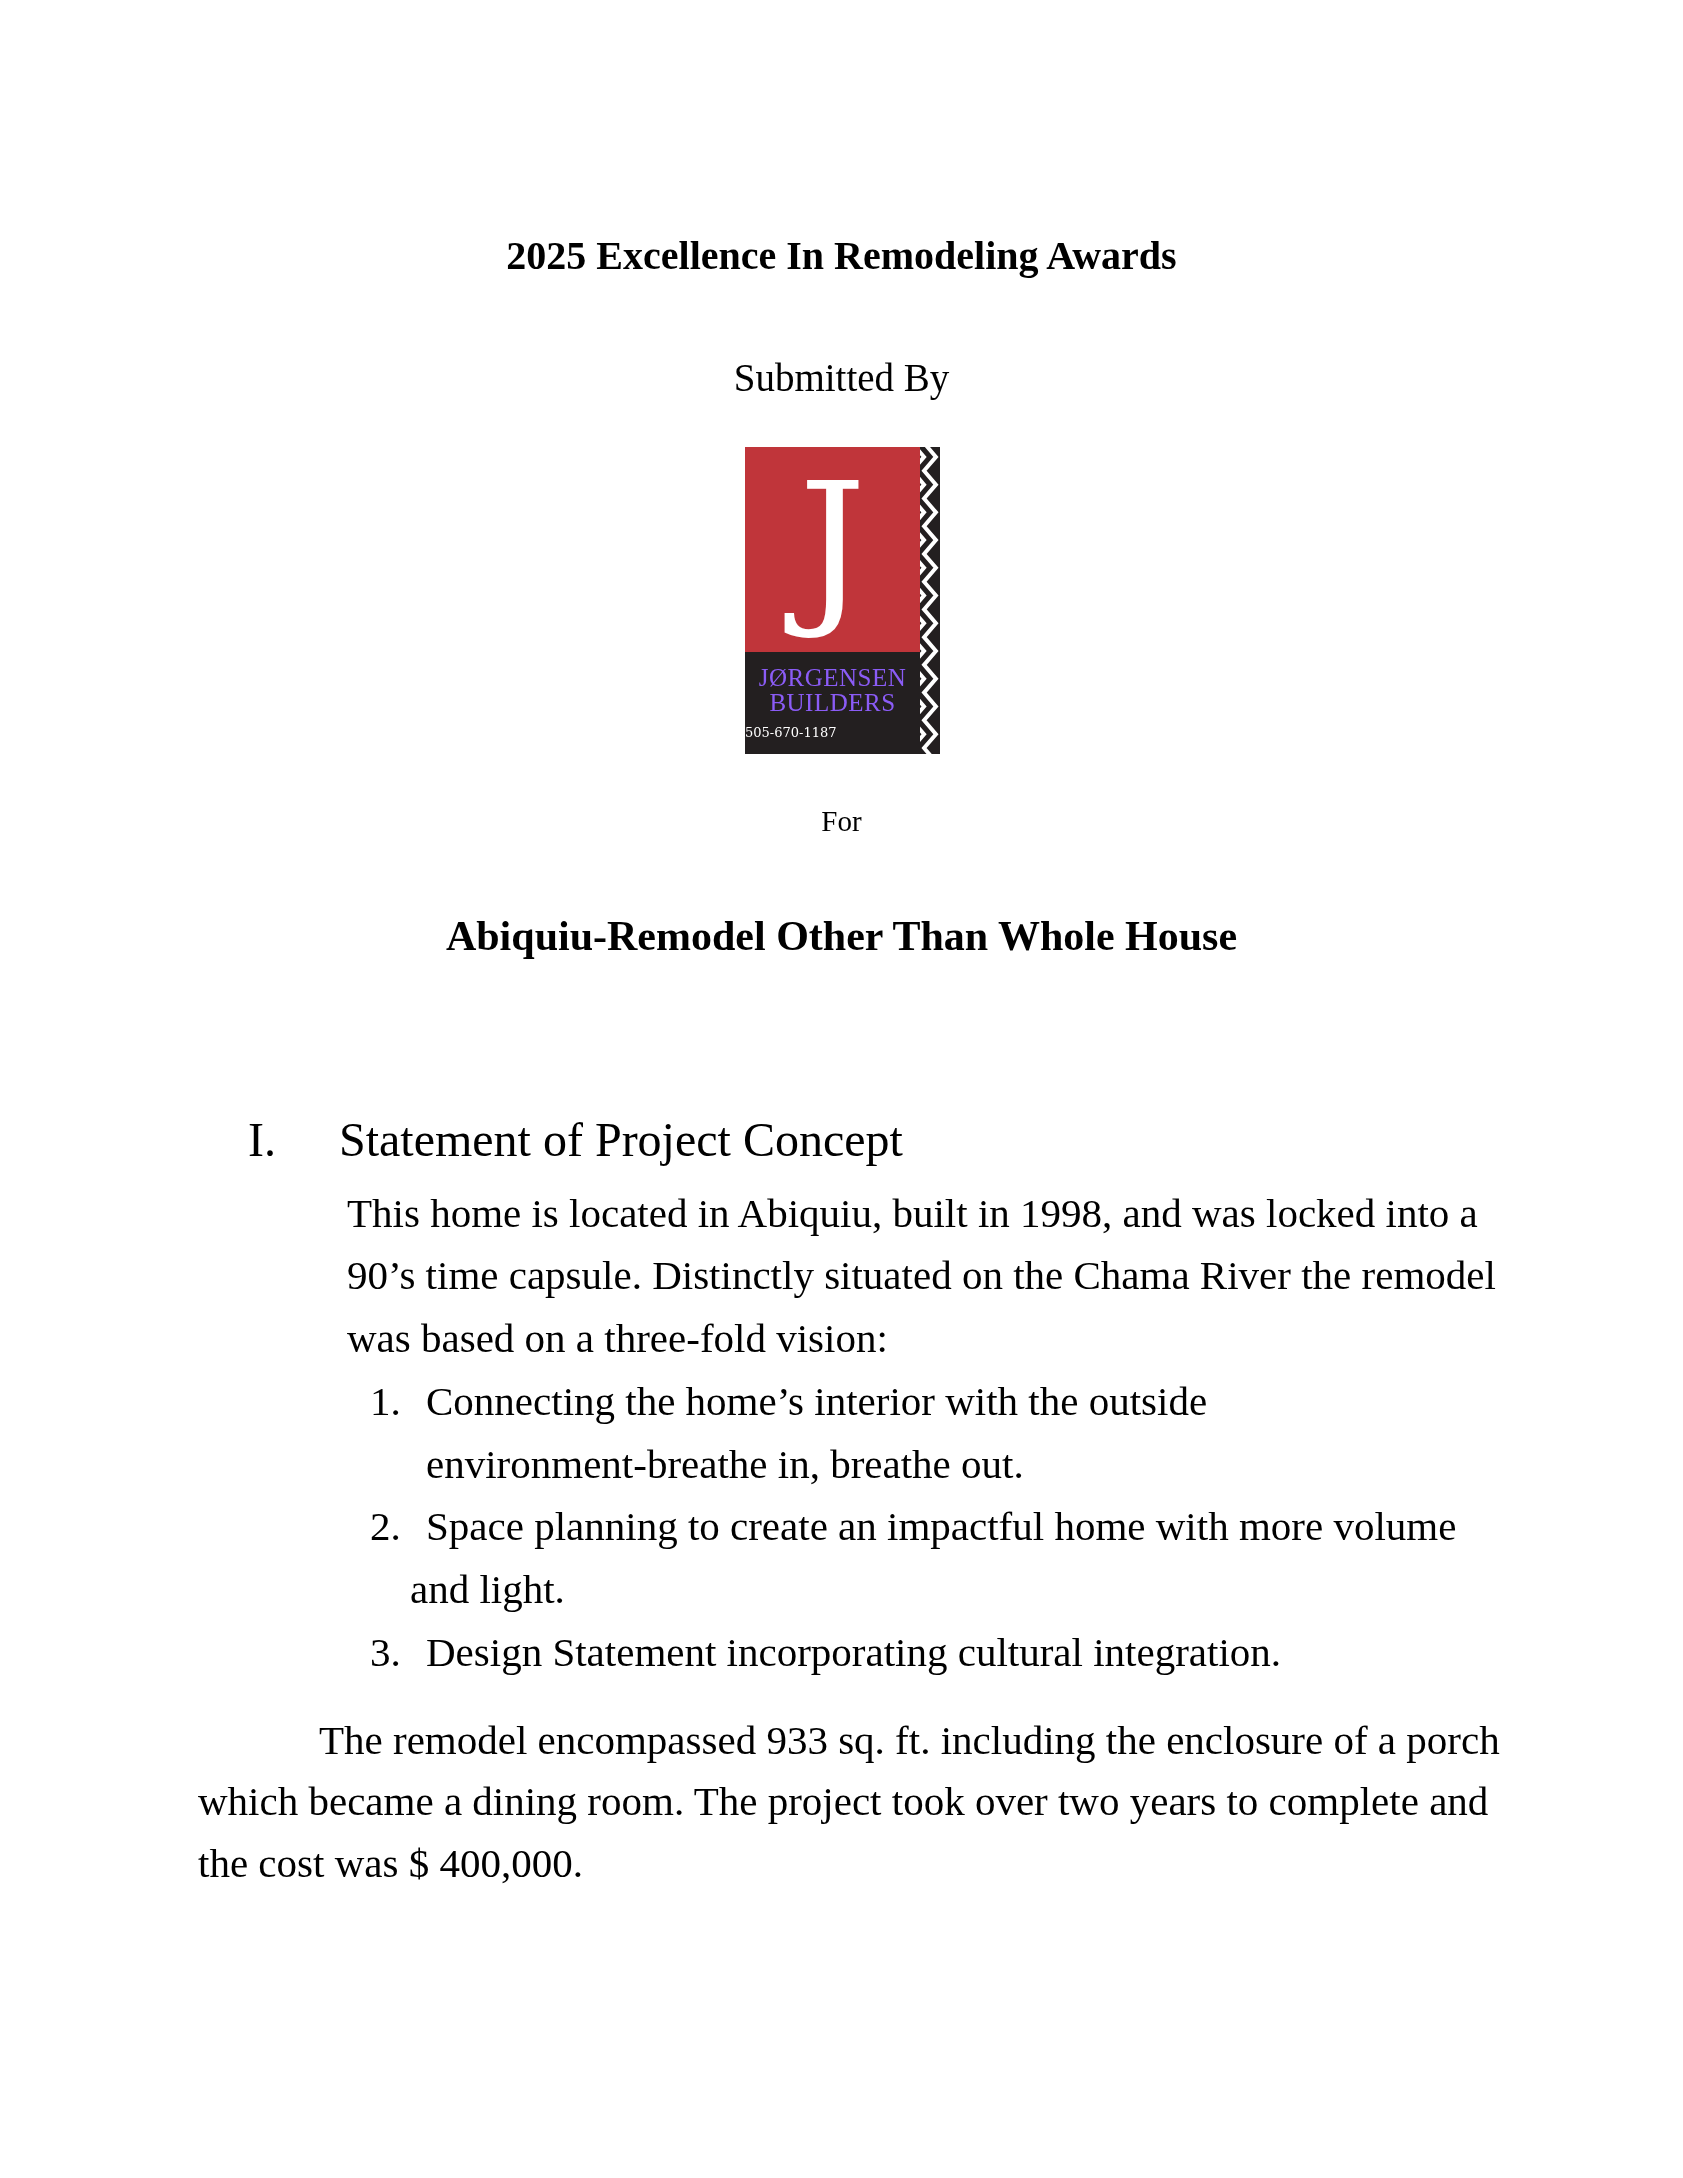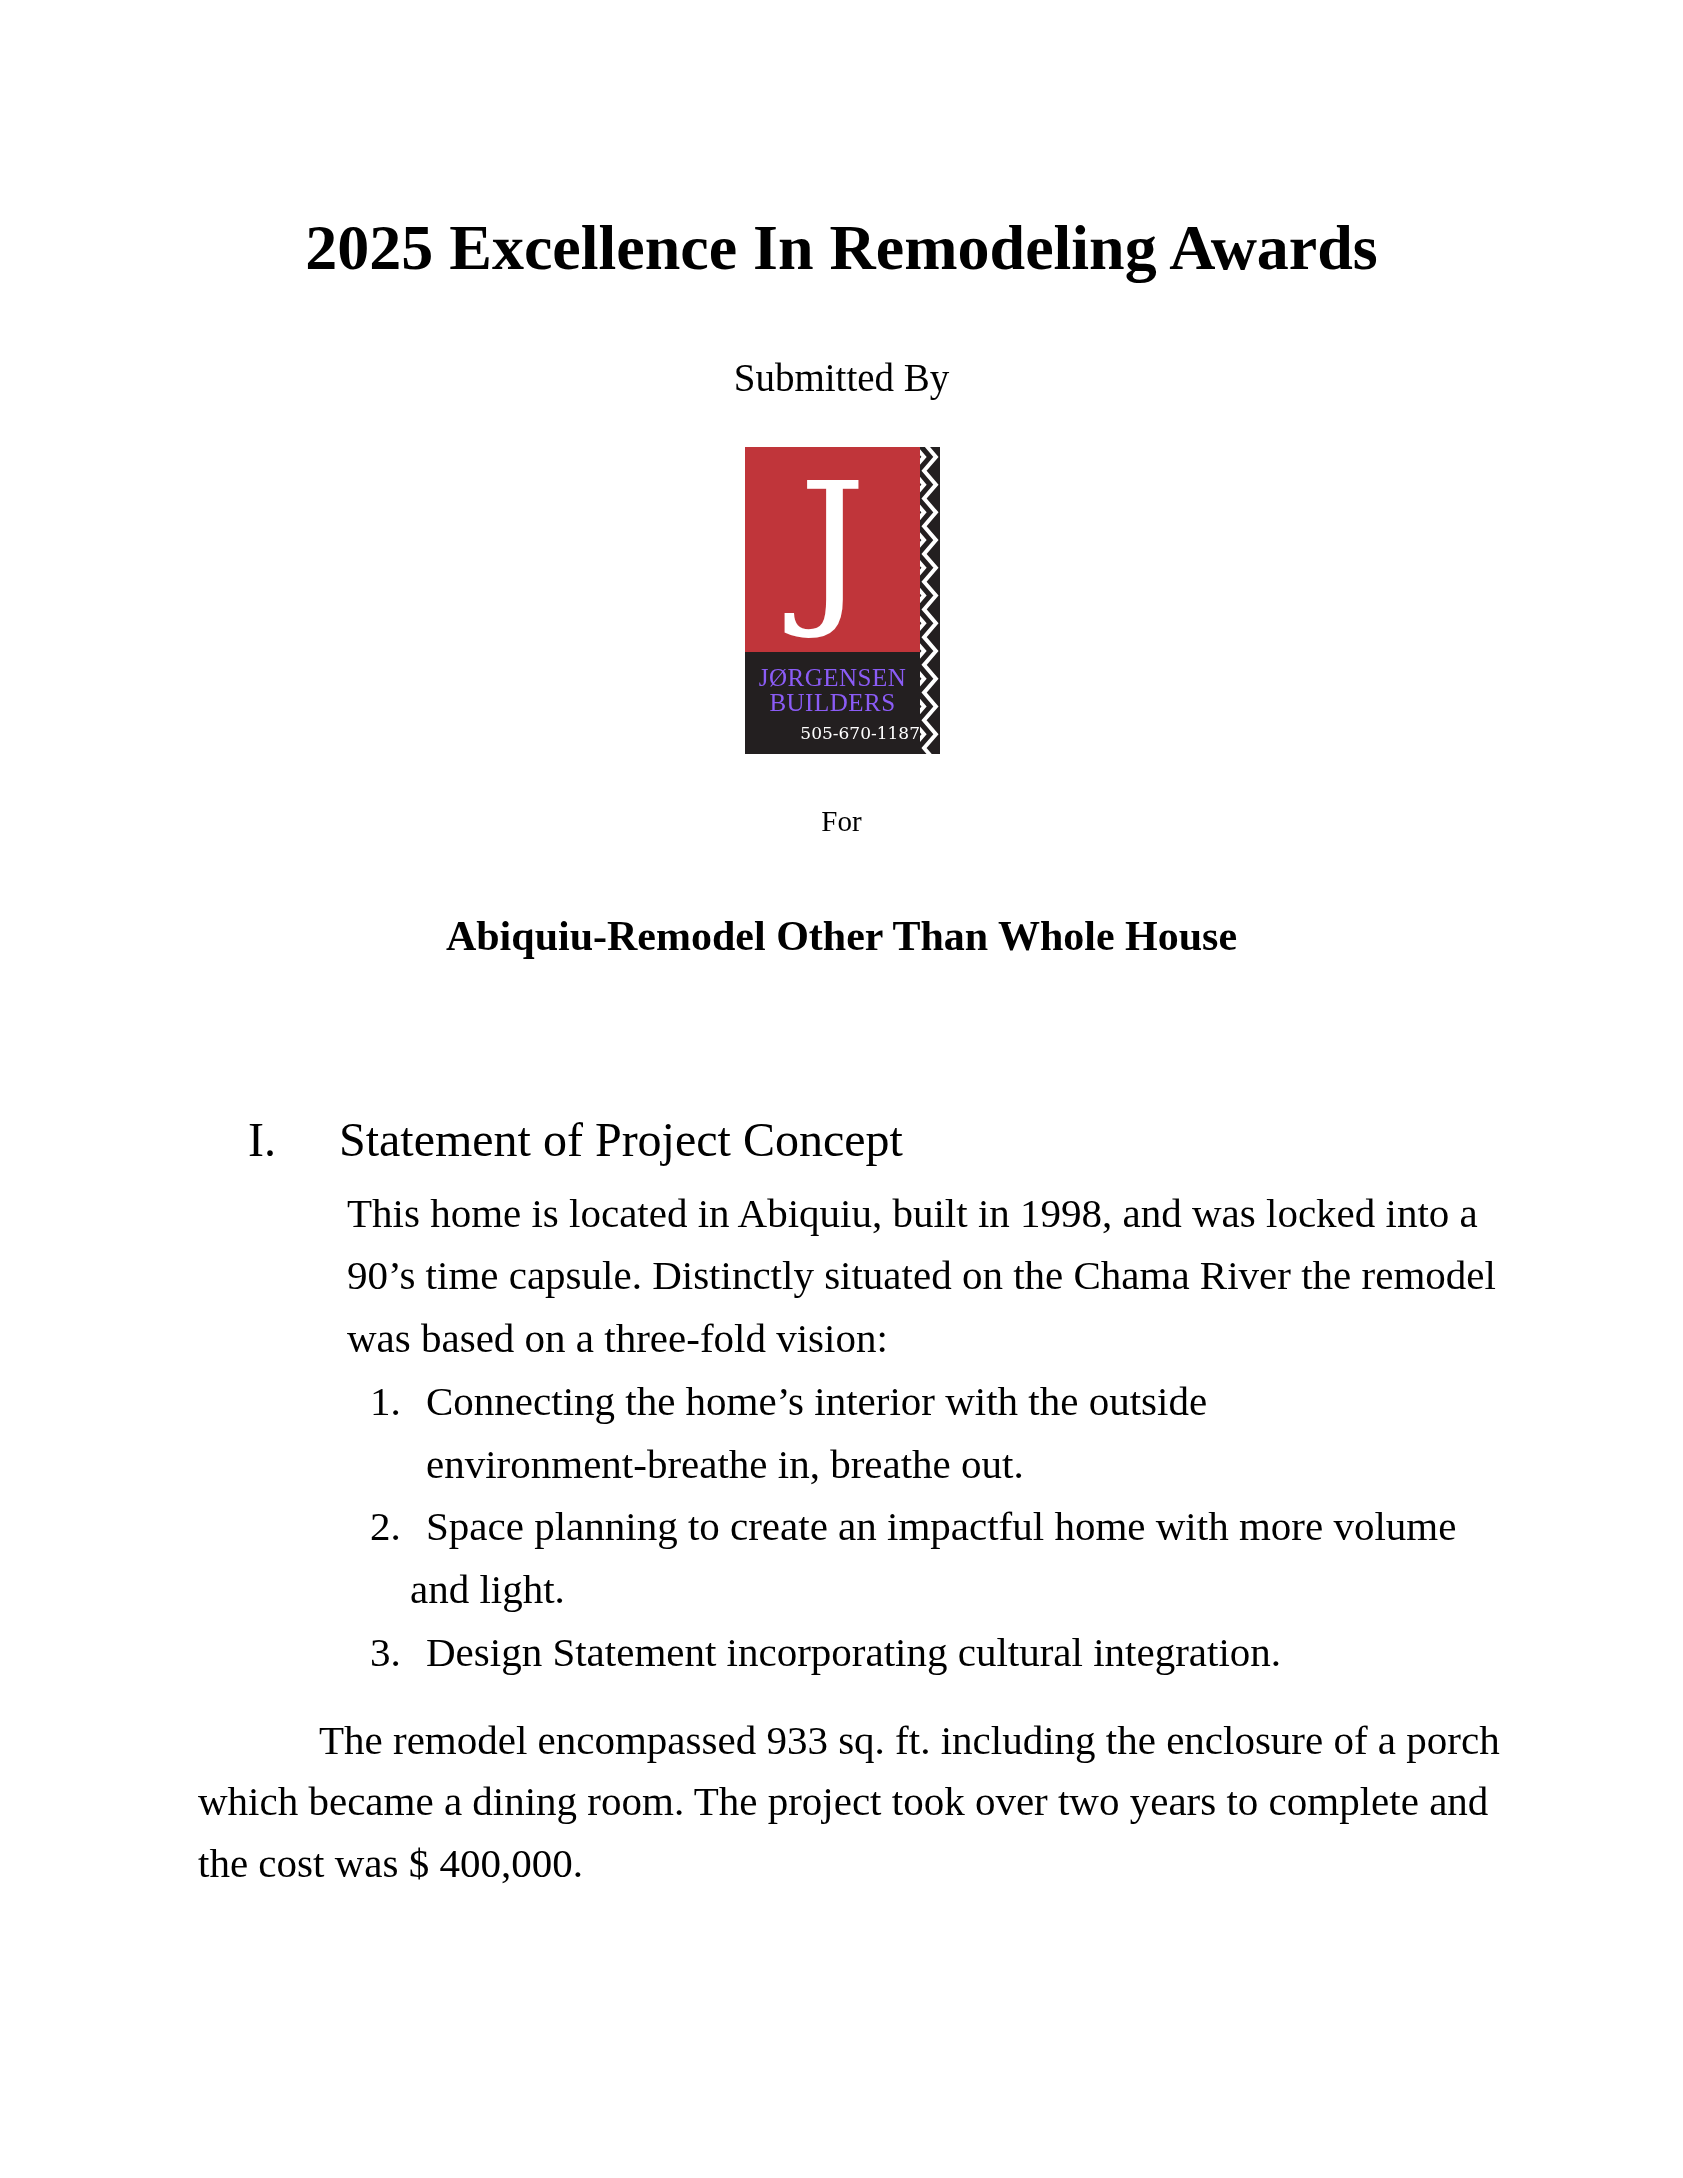--- a/index.html
+++ b/index.html
@@ -1,38 +1,38 @@
 <!DOCTYPE html>
 <html><head>
 <meta charset="utf-8">
 <style>
   html, body { margin: 0; padding: 0; background: #ffffff; }
   body { width: 1683px; height: 2178px; position: relative; overflow: hidden;
          font-family: "Liberation Serif", serif; color: #000; }
   .abs { position: absolute; white-space: nowrap; }
   .center { left: 0; width: 1683px; text-align: center; }
 
-  .title { top: 218px; font-size: 64px; font-weight: bold; line-height: 59px; }
+  .title { top: 226px; font-size: 40px; font-weight: bold; line-height: 59px; }
   .submitted { top: 355px; font-size: 39px; line-height: 46px; }
   .for { top: 803px; font-size: 29px; line-height: 36px; }
   .project { top: 907px; font-size: 42px; font-weight: bold; line-height: 59px; }
 
   
   .logo { position: absolute; left: 745px; top: 447px; width: 195px; height: 307px; }
   .logo-red { position: absolute; left: 0; top: 0; width: 175px; height: 205px; background: #c0353a; }
   .logo-black { position: absolute; left: 0; top: 205px; width: 175px; height: 102px; background: #231f20; }
   .logo-band { position: absolute; left: 175px; top: 0; width: 20px; height: 307px; background: #231f20; overflow: hidden; }
   .logo-j { position: absolute; left: 0; top: 4px; width: 175px; text-align: center;
             font-family: "DejaVu Serif", serif; font-size: 168px; line-height: 188px; color: #ffffff; }
   .logo-name { position: absolute; left: 0; width: 175px; text-align: center; color: #8b5cf6;
                font-family: "Liberation Serif", serif; font-size: 25px; line-height: 26px; letter-spacing: 0.5px; }
   .logo-name.l1 { top: 218px; }
   .logo-name.l2 { top: 243px; }
-  .logo-phone { position: absolute; left: 0; top: 276px; width: 175px; text-align: right; color: #ffffff;
-                font-family: "DejaVu Serif", serif; font-size: 17px; line-height: 20px; }
+  .logo-phone { position: absolute; left: 0; top: 276px; width: 175px; text-align: left; color: #ffffff;
+                font-family: "DejaVu Serif", serif; font-size: 13px; line-height: 20px; }
 
   
   .sec-num { left: 248px; top: 1112px; font-size: 48px; line-height: 55px; }
   .sec-title { left: 339px; top: 1112px; font-size: 48px; line-height: 55px; }
   .body-line { font-size: 41px; line-height: 50px; }
 </style>
 </head>
 <body>
 
 <div class="abs center title">2025 Excellence In Remodeling Awards</div>

